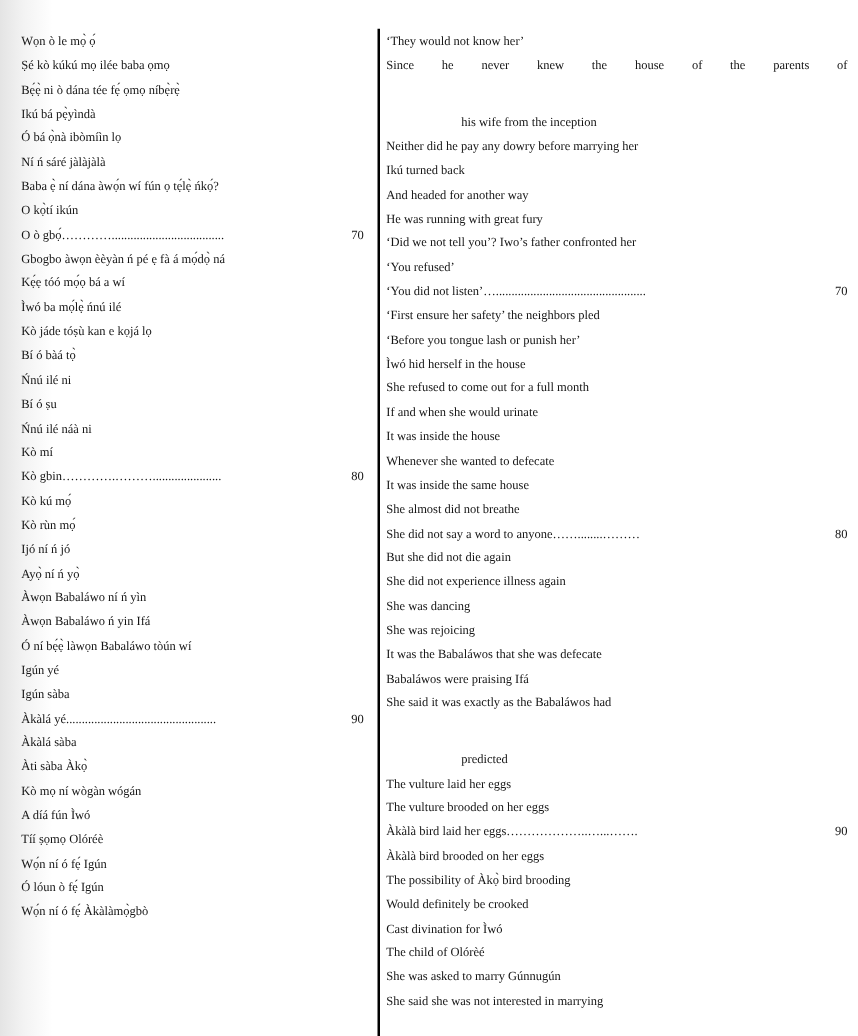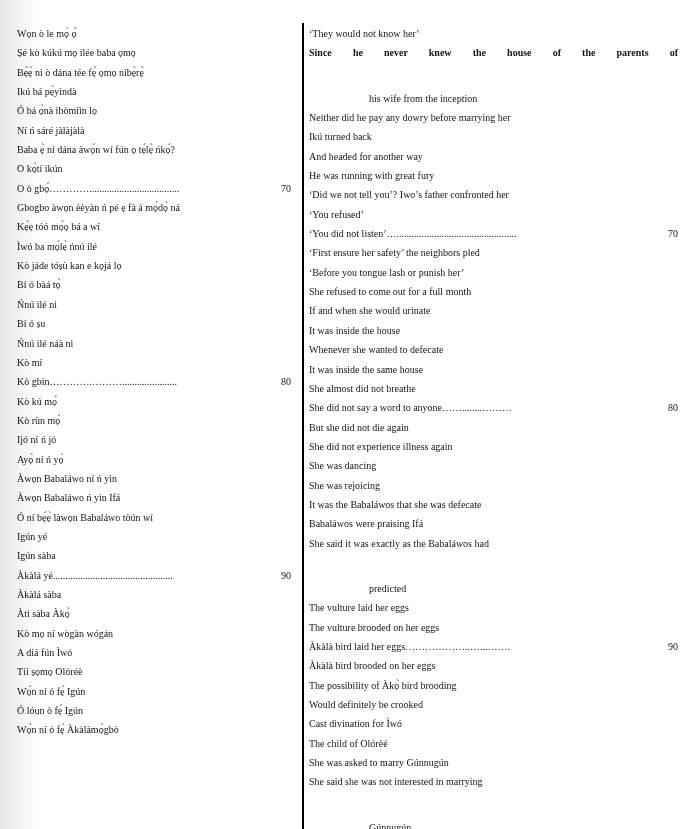--- a/index.html
+++ b/index.html
@@ -14,21 +14,21 @@
     position: absolute; left: 0; top: 0; width: 42px; height: 829px;
     background: linear-gradient(to right, #e4e4e4 0%, #f3f3f3 45%, #ffffff 100%);
   }
   .col {
     position: absolute; top: 24px;
     font-size: 10px; line-height: 19.35px;
   }
   .col-left { left: 17px; width: 274px; }
   .col-right { left: 309px; width: 369px; }
   .line { white-space: nowrap; height: 19.35px; }
-  .line.justify { text-align: justify; text-align-last: justify; white-space: normal; font-weight: bold; }
+  .line.justify { text-align: justify; text-align-last: justify; white-space: normal; }
   .line.cont { padding-left: 60px; margin-top: 26px; }
   .divider {
     position: absolute; left: 302px; top: 23px; width: 2px; height: 806px;
     background: #000000;
   }
   .num-line { display: flex; }
   .num-line .txt { flex: 0 0 auto; }
   .num-line .dots { flex: 1 1 auto; overflow: hidden; white-space: nowrap; }
   .num-line .num { flex: 0 0 auto; }
 </style>
@@ -101,20 +101,21 @@
   <div class="line">He was running with great fury</div>
   <div class="line">‘Did we not tell you’? Iwo’s father confronted her</div>
   <div class="line">‘You refused’</div>
   <div class="line num-line">
     <span class="txt">‘You did not listen’</span>
     <span class="dots">…................................................</span>
     <span class="num">70</span>
   </div>
   <div class="line">‘First ensure her safety’ the neighbors pled</div>
   <div class="line">‘Before you tongue lash or punish her’</div>
+  <div class="line">Ìwó hid herself in the house</div>
   <div class="line">She refused to come out for a full month</div>
   <div class="line">If and when she would urinate</div>
   <div class="line">It was inside the house</div>
   <div class="line">Whenever she wanted to defecate</div>
   <div class="line">It was inside the same house</div>
   <div class="line">She almost did not breathe</div>
   <div class="line num-line">
     <span class="txt">She did not say a word to anyone</span>
     <span class="dots">……........………</span>
     <span class="num">80</span>

